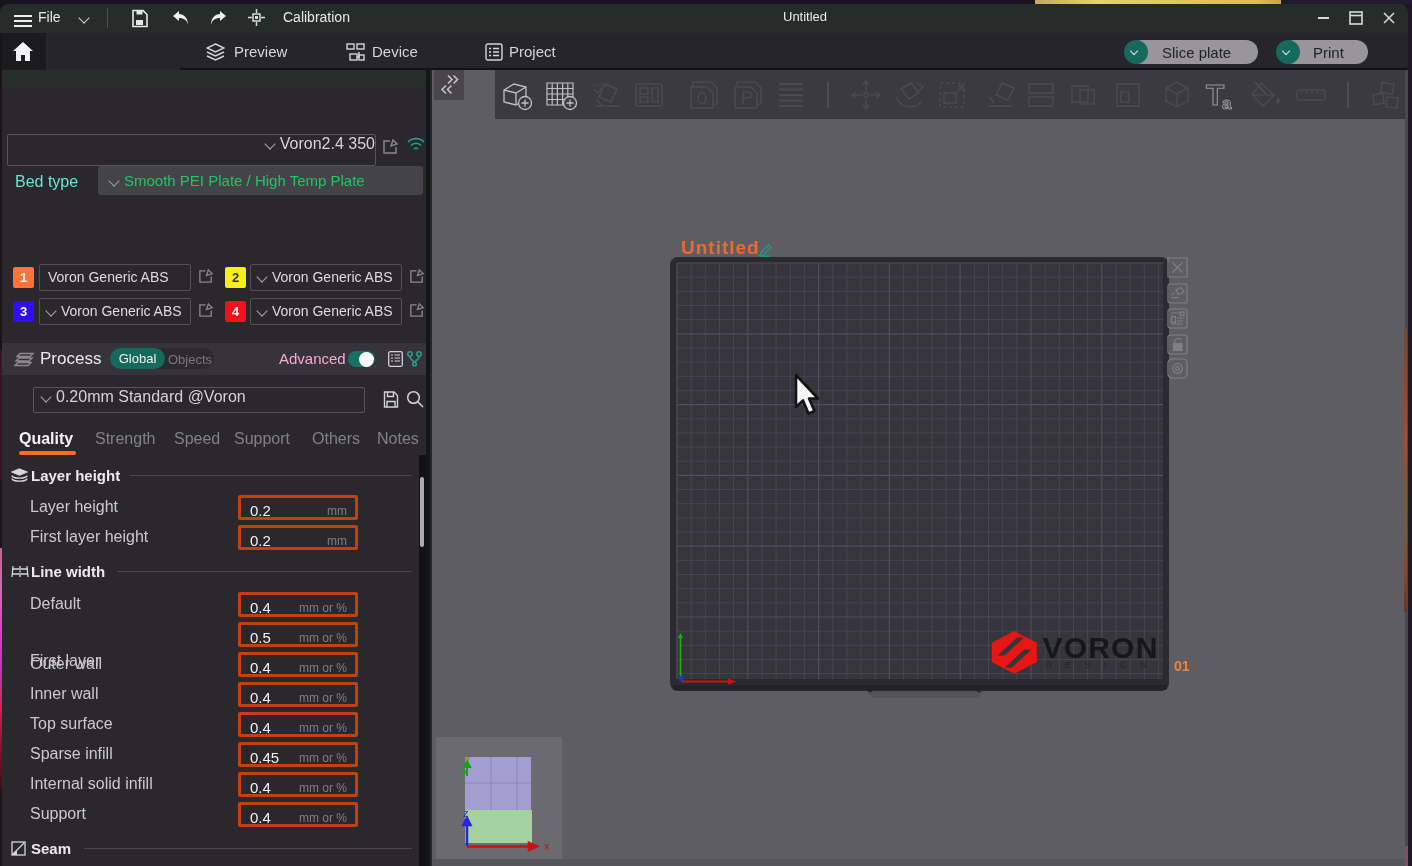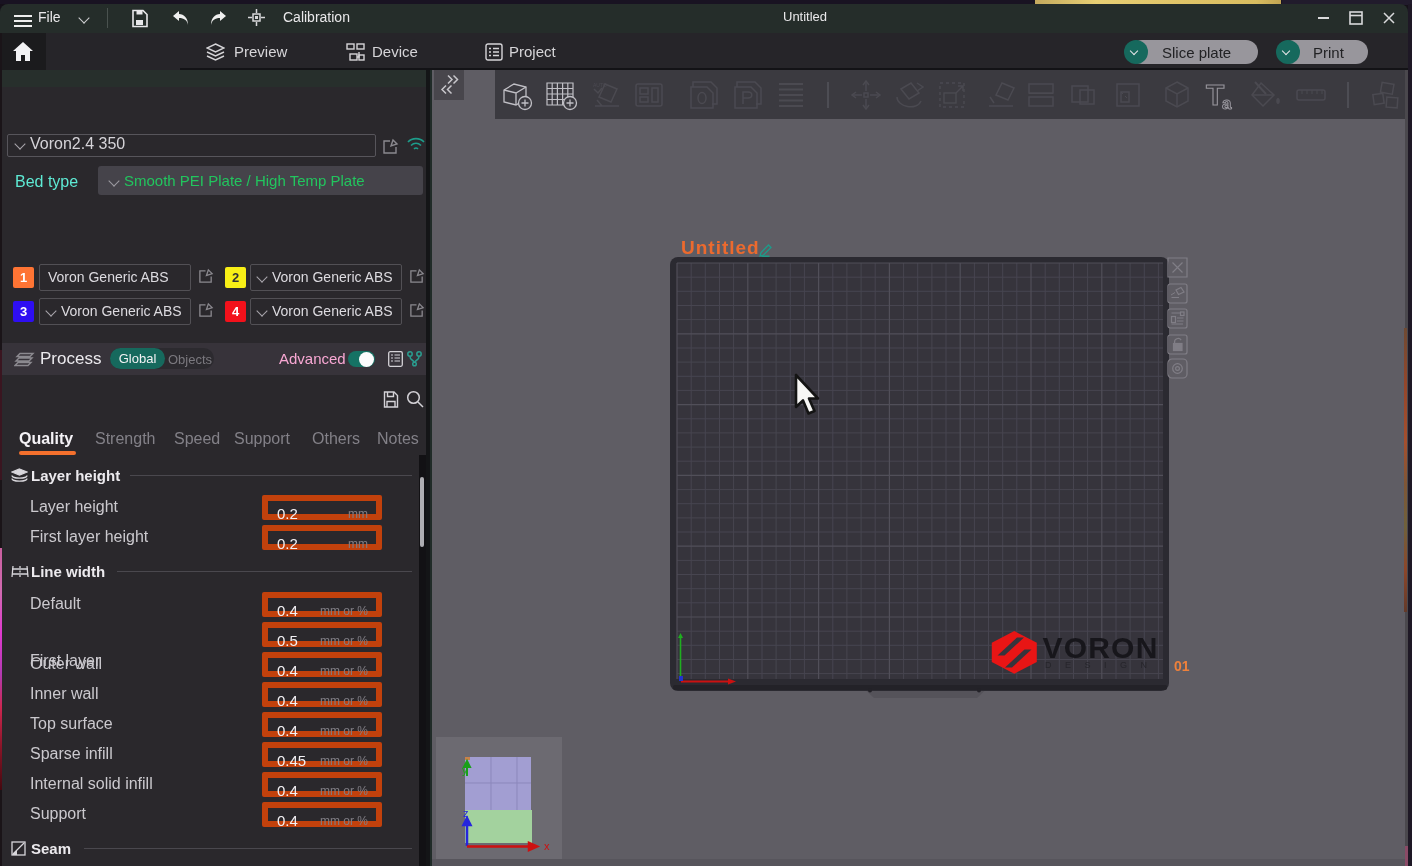--- a/index.html
+++ b/index.html
@@ -26,21 +26,21 @@
 .sechead { position:absolute; left:0; width:424px; height:32px; background:#37333a; }
 .sectitle { position:absolute; left:38px; top:6px; font-size:17px; color:#eceaee; }
 .combo { position:absolute; border:1px solid #57555b; border-radius:2px; color:#d5d3d8; font-size:15px; }
 .label { position:absolute; color:#5eead4; font-size:15px; }
 .chev { display:inline-block; width:8px; height:8px; border-left:1.6px solid #a9a7ad; border-bottom:1.6px solid #a9a7ad; transform:rotate(-45deg); margin:0 6px 2px 4px; vertical-align:middle; }
 .fsq { position:absolute; width:21px; height:21px; border-radius:2px; font-size:13px; font-weight:bold; text-align:center; line-height:21px; }
 .fbox { position:absolute; width:152px; height:27px; border:1px solid #525055; border-radius:2px; color:#dddbe0; font-size:14px; line-height:25px; white-space:nowrap; overflow:hidden; }
 .ptab { position:absolute; top:0; font-size:16px; color:#838188; }
 .grphead { position:absolute; left:10px; font-size:15px; font-weight:bold; color:#eceaee; }
 .prow-label { position:absolute; left:28px; font-size:16px; color:#cbc9ce; }
-.pbox { position:absolute; left:260px; width:120px; height:25px; border:6px solid #c2410c; border-radius:2px; background:#2a282c; }
+.pbox { position:absolute; left:236px; width:120px; height:25px; border:3px solid #c2410c; border-radius:2px; background:#2a282c; }
 .pval { position:absolute; left:9px; top:4px; font-size:15px; color:#f2f0f4; }
 .punit { position:absolute; right:8px; top:6px; font-size:12px; color:#807e85; }
 .hrule { position:absolute; height:1px; background:#4a484e; }
 
 #viewport { left:432px; top:70px; width:973px; height:796px; background:#5f5d64; }
 #toolstrip { left:63px; top:0px; width:910px; height:49px; background:#3b3a40; }
 #collapse { left:2px; top:0px; width:30px; height:30px; background:#48464c; }
 #thumbpanel { left:4px; top:667px; width:126px; height:129px; background:#6c6a71; }
 #botedge { left:0px; top:789px; width:973px; height:7px; background:#57555c; }
 </style>
@@ -128,21 +128,21 @@
   <div class="abs" style="left:1313px; top:11px; font-size:15px; color:#222224;">Print</div>
 </div>
 
 <div class="abs" style="left:0; top:33px; width:2px; height:833px; background:#1a1418;"></div>
 <div class="abs" style="left:0; top:548px; width:2.5px; height:242px; background:linear-gradient(#c95f9f,#d06ab0 18%,#e03ad0 35%,#b23ab2 52%,#cc2750 66%,#8a1528 82%,#45080f);"></div>
 <div class="abs" style="left:0; top:350px; width:2px; height:130px; background:#3a1520;"></div>
 
 <div class="abs" id="panel">
   <div class="abs" id="panel-topstrip"></div>
 
-  <div class="combo" style="left:5px; top:64px; width:369px; height:23px; font-size:16px;"><span class="chev" style="margin-left:8px;"></span>Voron2.4 350</div>
+  <div class="combo" style="left:5px; top:64px; width:369px; height:32px; font-size:16px;text-align:right;"><span class="chev" style="margin-left:8px;"></span>Voron2.4 350</div>
   <svg class="abs" style="left:380px; top:68px;" width="17" height="17" viewBox="0 0 17 17">
       <g fill="none" stroke="#8b898f" stroke-width="1.4">
         <path d="M14 9 V15 H2 V3 H8"></path>
         <path d="M11 2 L15 6 L9 8 Z"></path>
       </g>
     </svg>
   <svg class="abs" style="left:404px; top:66px;" width="20" height="16" viewBox="0 0 20 16">
       <g fill="none" stroke="#1d9c8a" stroke-width="1.6">
         <path d="M2 6 C6 1.5 14 1.5 18 6"></path>
         <path d="M5 9.5 C8 6.5 12 6.5 15 9.5"></path>
@@ -207,20 +207,21 @@
     <svg class="abs" style="left:404px; top:7px;" width="17" height="17" viewBox="0 0 17 17">
         <g fill="none" stroke="#2a9d8f" stroke-width="1.5">
           <circle cx="4" cy="4" r="2.2"></circle>
           <circle cx="13" cy="4" r="2.2"></circle>
           <path d="M4 6.5 C4 11 8 9 8 13 M13 6.5 C13 11 9 9 9 13"></path>
           <circle cx="8.5" cy="14" r="1.8"></circle>
         </g>
       </svg>
   </div>
 
+  <div class="combo" style="left:31px; top:317px; width:332px; height:26px; font-size:16px;"><span class="chev" style="margin-left:8px;"></span>0.20mm Standard @Voron</div>
   <svg class="abs" style="left:381px; top:321px;" width="16" height="17" viewBox="0 0 16 17">
       <g fill="none" stroke="#d4d2d7" stroke-width="1.4">
         <path d="M1.5 1 H11 L14.5 4.5 V16 H1.5 Z"></path>
         <path d="M4.5 1 V5.5 H10.5 V1"></path>
         <path d="M4 16 V10.5 H12 V16"></path>
       </g>
     </svg>
   <svg class="abs" style="left:404px; top:320px;" width="18" height="18" viewBox="0 0 18 18">
       <circle cx="7.5" cy="7.5" r="5.8" fill="none" stroke="#d4d2d7" stroke-width="1.5"></circle>
       <path d="M12 12 L17 17" stroke="#d4d2d7" stroke-width="1.5"></path>

